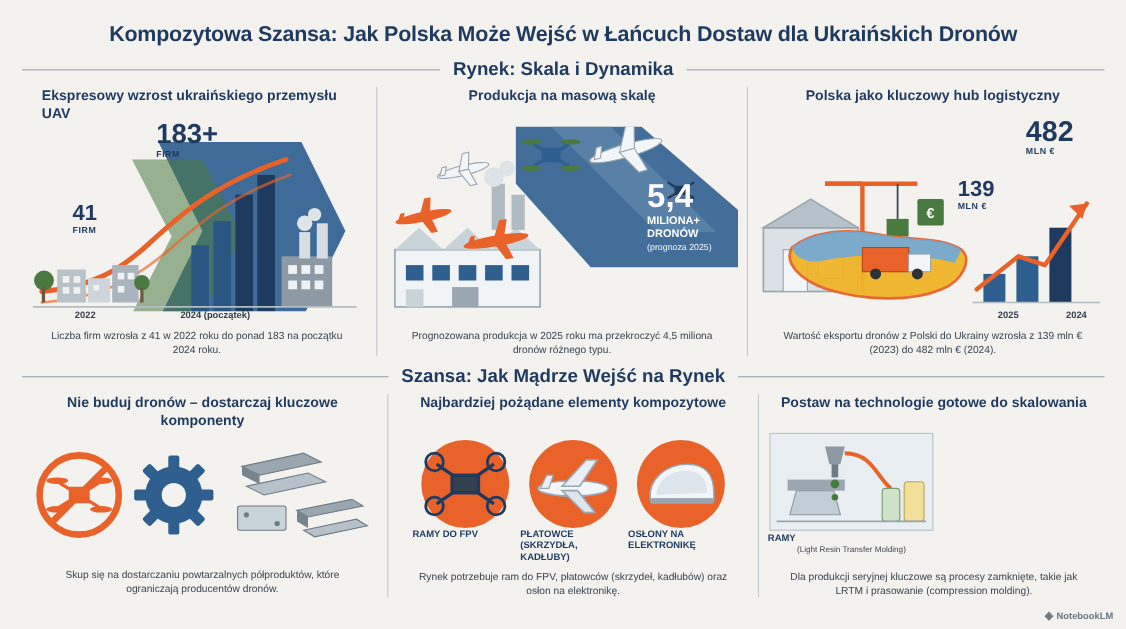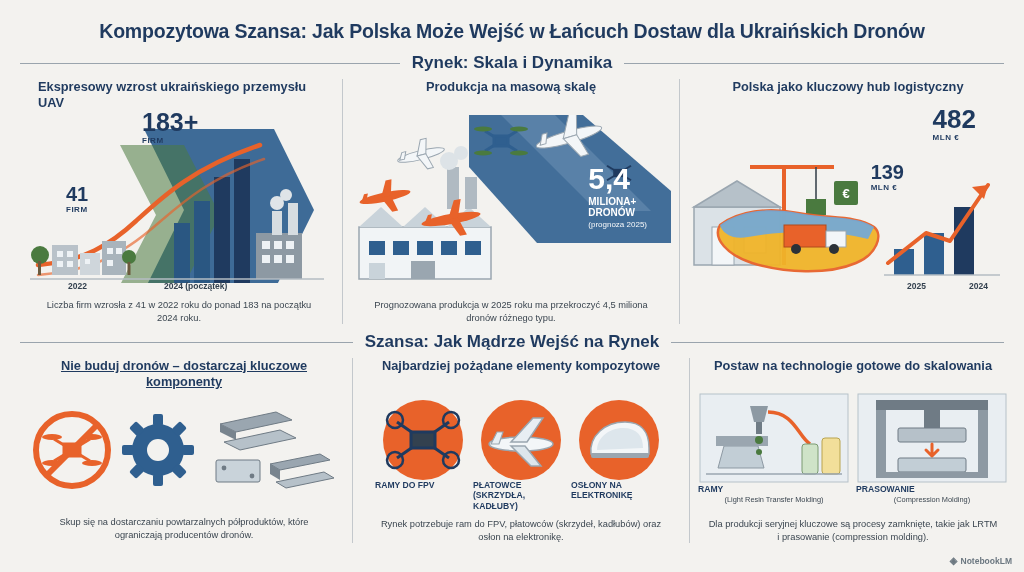--- a/index.html
+++ b/index.html
@@ -277,33 +277,34 @@
           <div class="bignum" style="font-size:26px;">482</div>
           <div class="sublbl" style="margin-top:1px;">MLN €</div>
         </div>
         <div style="position:absolute; right:104px; top:48px; text-align:left;">
           <div class="bignum" style="font-size:20px;">139</div>
           <div class="sublbl" style="margin-top:1px;">MLN €</div>
         </div>
         <div class="axis-yr" style="position:absolute; right:82px; bottom:-8px;">2025</div>
         <div class="axis-yr" style="position:absolute; right:20px; bottom:-8px;">2024</div>
       </div>
+      <div class="caption" style="margin-top:16px; padding:0 10px;">Wartość eksportu dronów z Polski do Ukrainy wzrosła z 139 mln € (2023) do 482 mln € (2024).</div>
     </div>
   </div>
 
   <div class="band-header band2-wrap">
     <div class="rule"></div>
     <div class="btitle">Szansa: Jak Mądrze Wejść na Rynek</div>
     <div class="rule"></div>
   </div>
 
   <div class="band">
 
     <div class="col">
-      <div class="col-title" style="min-height:30px;text-decoration:underline;">Nie buduj dronów – dostarczaj kluczowe komponenty</div>
+      <div class="col-title" style="min-height:30px;">Nie buduj dronów – dostarczaj kluczowe komponenty</div>
       <div style="height:118px; position:relative; margin-top:4px;">
         <svg width="320" height="118" viewBox="0 0 320 118">
 
           <g transform="translate(48,56)">
             <circle cx="0" cy="0" r="36" fill="none" stroke="#e8622a" stroke-width="6"></circle>
             <g stroke="#e8622a" stroke-width="3" fill="none">
               <line x1="-18" y1="-11" x2="18" y2="11"></line>
               <line x1="18" y1="-11" x2="-18" y2="11"></line>
               <rect x="-8" y="-6" width="16" height="12" fill="#e8622a"></rect>
               <ellipse cx="-20" cy="-13" rx="10" ry="3" fill="#e8622a" stroke="none"></ellipse>
@@ -400,39 +401,20 @@
 
             <path d="M70 20 C 96 20, 100 44, 112 52" stroke="#e8622a" stroke-width="3.5" fill="none"></path>
 
             <rect x="104" y="52" width="16" height="30" rx="3" fill="#cfe3c8" stroke="#7a9a70"></rect>
             <rect x="124" y="46" width="18" height="36" rx="3" fill="#f2df9a" stroke="#b9a44f"></rect>
             <line x1="8" y1="82" x2="144" y2="82" stroke="#9aa6b0" stroke-width="1.5"></line>
           </svg>
           <div class="icon-lbl" style="position:absolute; top:92px; width:152px;">RAMY</div>
           <div class="icon-sub" style="position:absolute; top:103px; width:152px;">(Light Resin Transfer Molding)</div>
         </div>
-        <div style="flex:1; position:relative;">
-          <svg width="152" height="92" viewBox="0 0 152 92">
-            <rect x="2" y="2" width="148" height="88" fill="#e9eef2" stroke="#b6c1c9"></rect>
-
-            <rect x="20" y="8" width="10" height="72" fill="#8d99a3"></rect>
-            <rect x="122" y="8" width="10" height="72" fill="#8d99a3"></rect>
-            <rect x="20" y="8" width="112" height="10" fill="#6f7b85"></rect>
-
-            <rect x="68" y="18" width="16" height="18" fill="#6f7b85"></rect>
-            <rect x="42" y="36" width="68" height="14" rx="2" fill="#b6c1c9" stroke="#6f7b85"></rect>
-
-            <path d="M76 52 L76 62 M70 58 L76 64 L82 58" stroke="#e8622a" stroke-width="3" fill="none" stroke-linecap="round" stroke-linejoin="round"></path>
-
-            <rect x="42" y="66" width="68" height="14" rx="2" fill="#c2ced6" stroke="#6f7b85"></rect>
-            <rect x="20" y="80" width="112" height="6" fill="#8d99a3"></rect>
-          </svg>
-          <div class="icon-lbl" style="position:absolute; top:92px; width:152px;">PRASOWANIE</div>
-          <div class="icon-sub" style="position:absolute; top:103px; width:152px;">(Compression Molding)</div>
-        </div>
       </div>
       <div class="caption" style="padding:0 10px; margin-top:8px;">Dla produkcji seryjnej kluczowe są procesy zamknięte, takie jak LRTM i prasowanie (compression molding).</div>
     </div>
   </div>
 
   <div class="wm">
     <span style="font-size:10px;">◈</span>
     <span>NotebookLM</span>
   </div>
 

